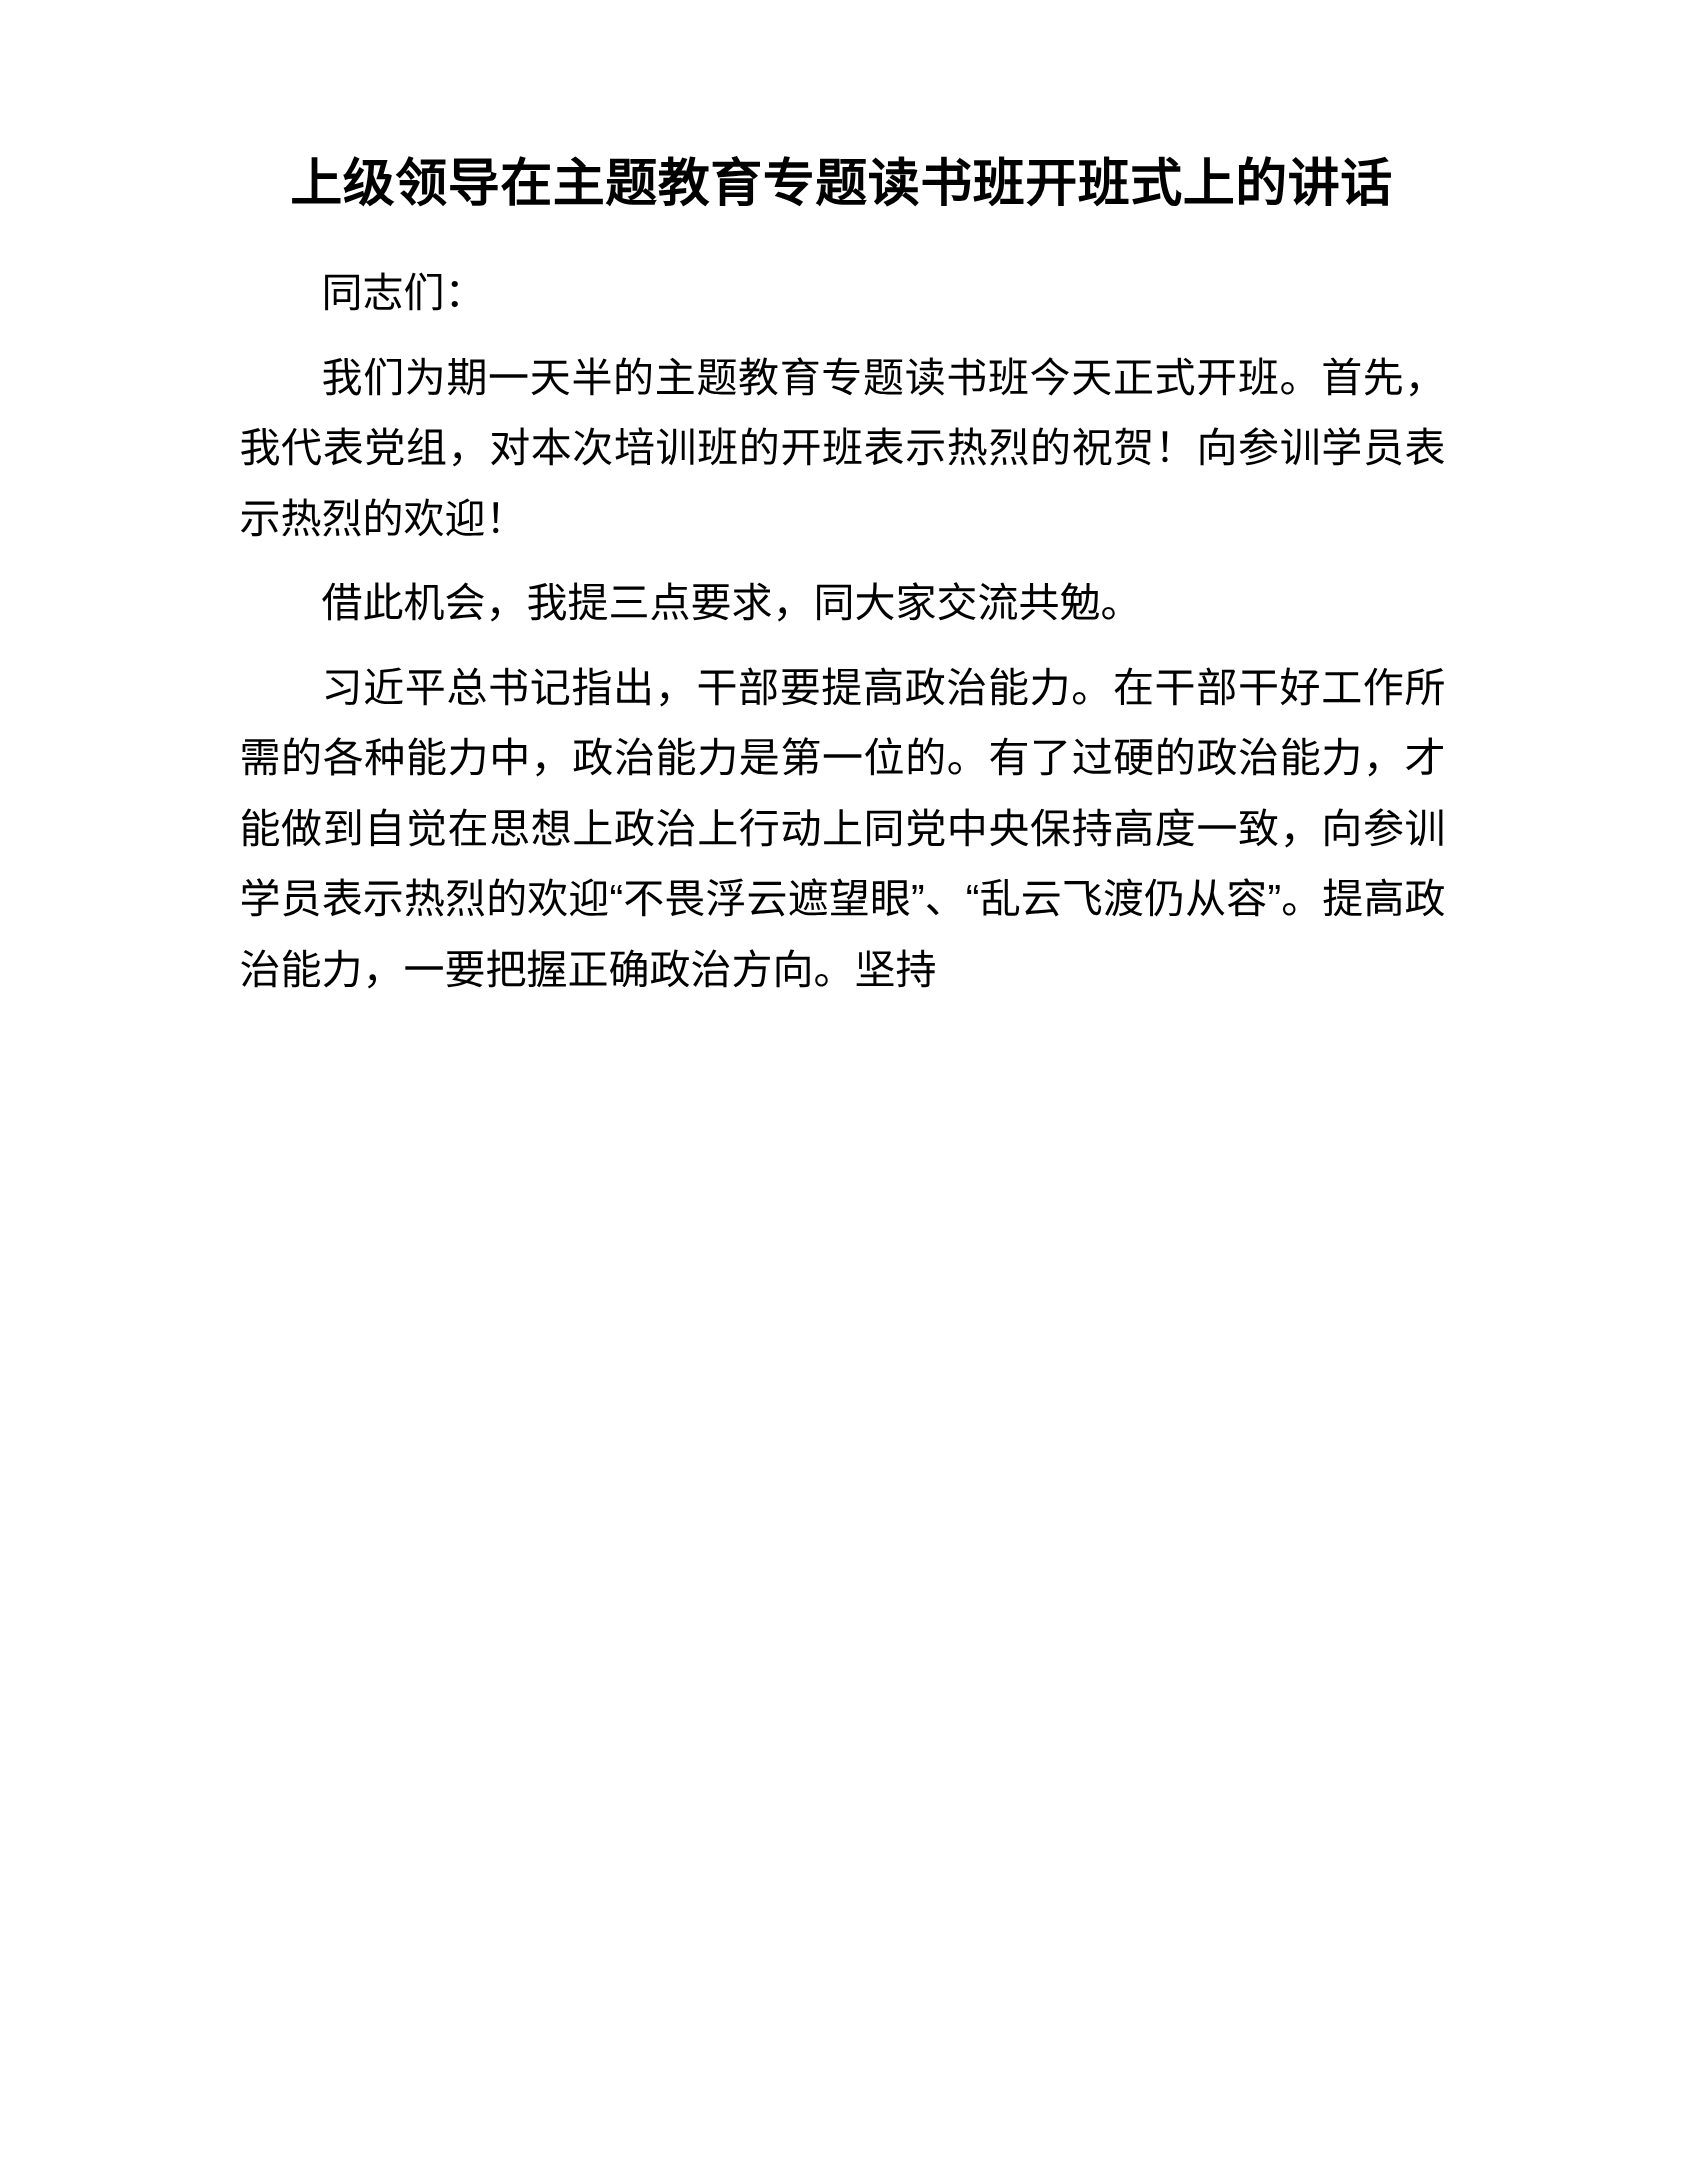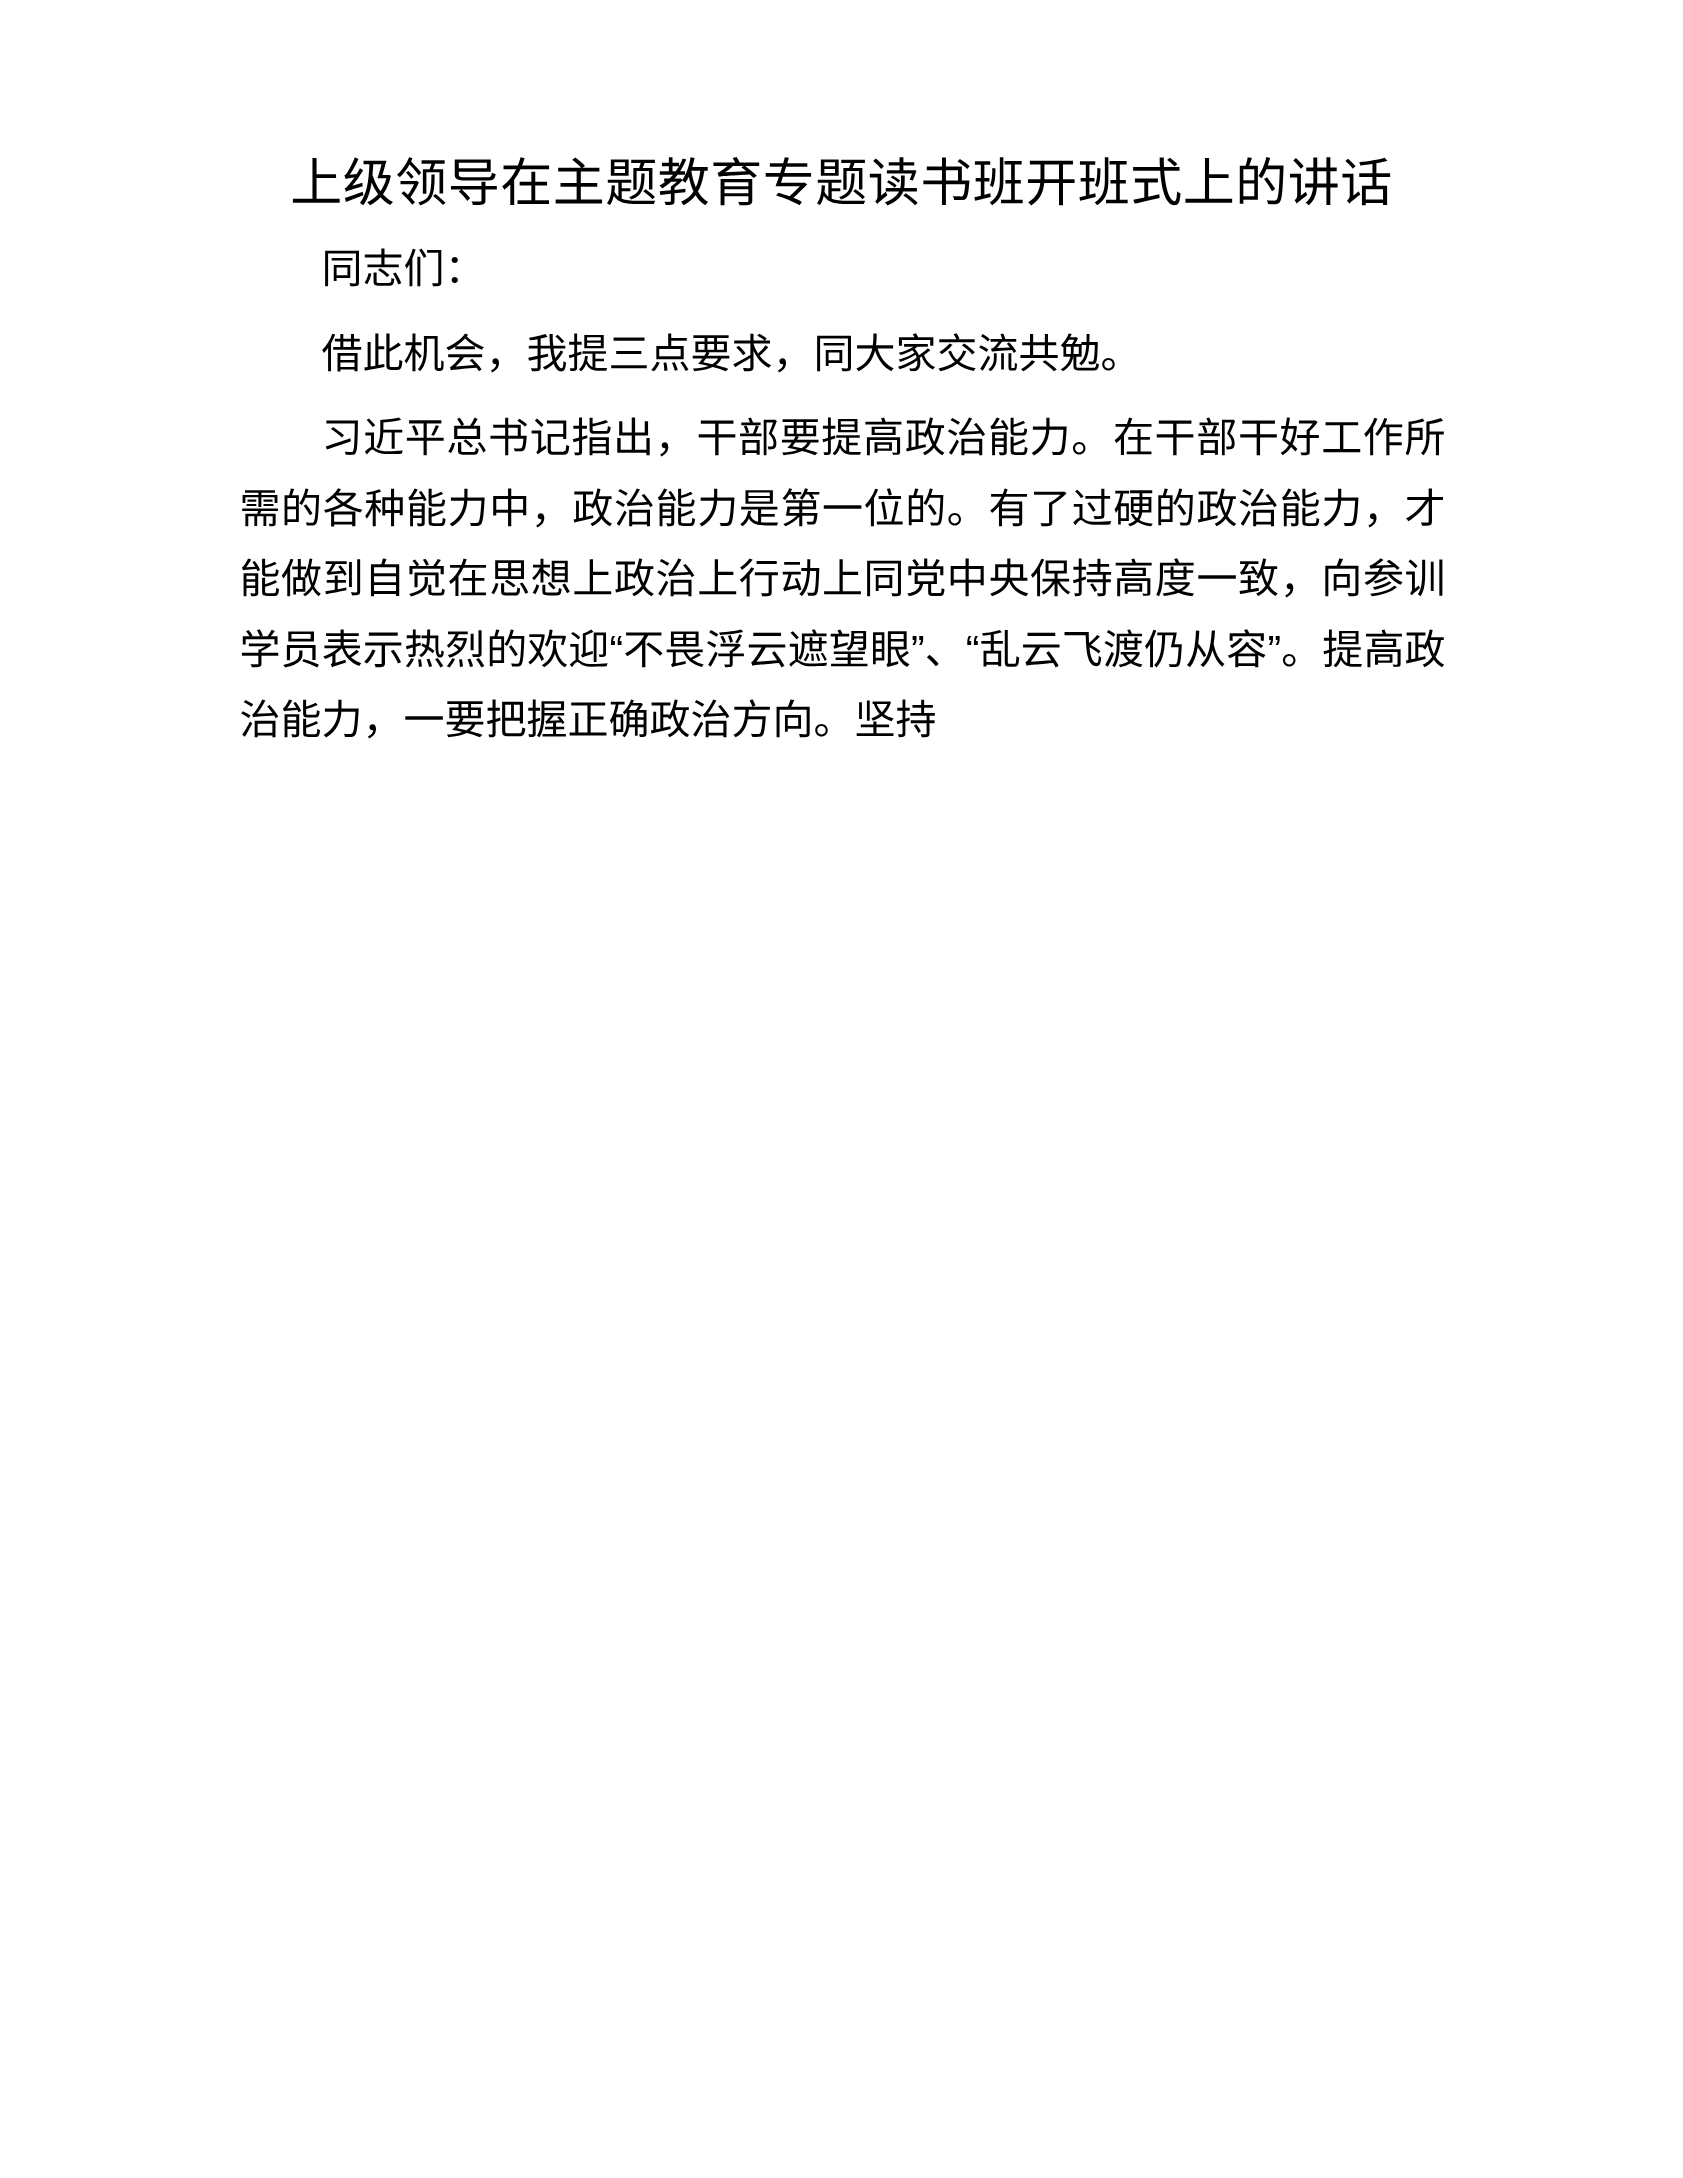--- a/index.html
+++ b/index.html
@@ -27,25 +27,25 @@
 
   .doc-body {
     box-sizing: border-box;
     width: 1228px;
     margin: 0 auto;
     padding: 149px 0 0 0;
   }
 
   .doc-title {
     font-size: 52px;
-    font-weight: normal;
+    font-weight: bold;
     line-height: 1.33;
     text-align: center;
     letter-spacing: 0.5px;
-    margin: 0 0 16px 0;
+    margin: 0 0 40px 0;
     padding: 0 30px;
     box-sizing: border-box;
   }
 
   .para {
     font-size: 41px;
     line-height: 1.72;
     text-align: justify;
     text-justify: inter-ideograph;
     text-indent: 2em;
@@ -72,20 +72,21 @@
 </head>
 <body>
 
 <div class="page">
   <div class="doc-body">
 
     <h1 class="doc-title">上级领导在主题教育专题读书班开班式上的讲话</h1>
 
     <p class="para salutation">同志们：</p>
 
+    <p class="para">我们为期一天半的主题教育专题读书班今天正式开班。首先，我代表党组，对本次培训班的开班表示热烈的祝贺！向参训学员表示热烈的欢迎！</p>
 
 
     <p class="para">借此机会，我提三点要求，同大家交流共勉。</p>
 
 
     <p class="para last">习近平总书记指出，干部要提高政治能力。在干部干好工作所需的各种能力中，政治能力是第一位的。有了过硬的政治能力，才能做到自觉在思想上政治上行动上同党中央保持高度一致，向参训学员表示热烈的欢迎“不畏浮云遮望眼”、“乱云飞渡仍从容”。提高政治能力，一要把握正确政治方向。坚持</p>
 
   </div>
 </div>
 

